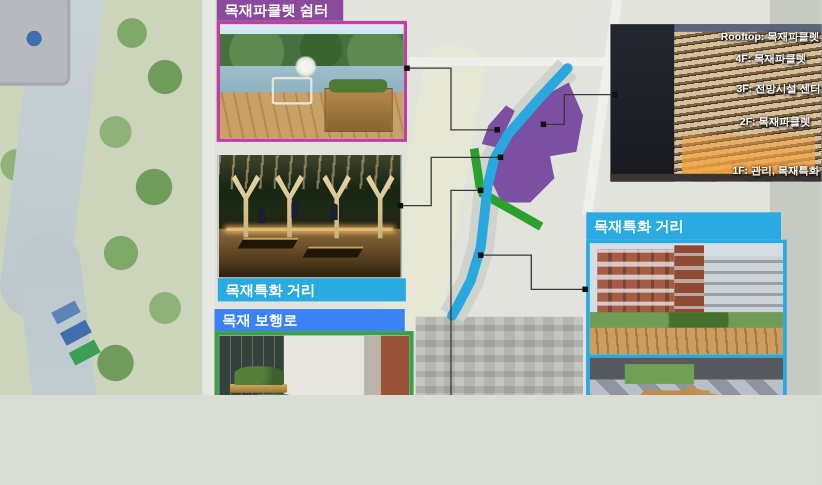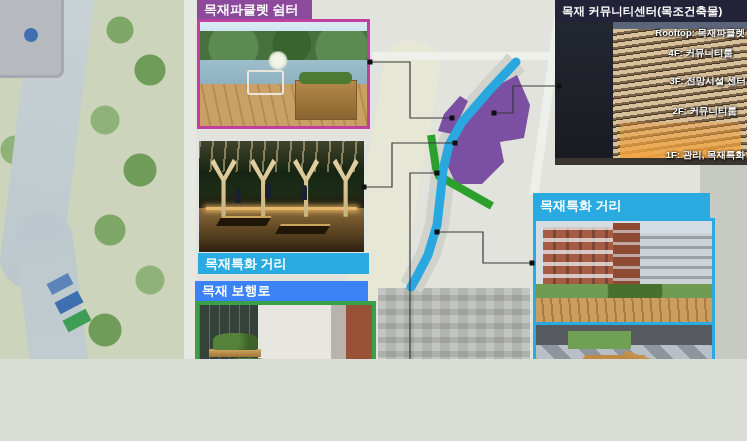--- a/index.html
+++ b/index.html
@@ -210,31 +210,30 @@
     <div class="abs p3-shelf" style="left:6%;top:34%;width:30%;height:6%;"></div>
     <div class="abs p3-green" style="left:8%;top:22%;width:26%;height:13%;"></div>
     <div class="abs p3-shelf" style="left:10%;top:52%;width:34%;height:6%;"></div>
     <div class="abs p3-green" style="left:14%;top:41%;width:28%;height:12%;"></div>
     <div class="abs p3-shelf" style="left:4%;top:72%;width:38%;height:7%;"></div>
     <div class="abs p3-green" style="left:8%;top:60%;width:30%;height:13%;"></div>
     <div class="abs p3-person light" style="left:58%;top:42%;"></div>
     <div class="abs p3-person" style="left:74%;top:44%;width:5px;height:14px;"></div>
   </div>
 
-  <div class="abs panel hlabel hdr-community">목재 커뮤니티센터(목조건축물)</div>
   <div class="abs panel photo pb">
     <div class="abs pb-sky"></div>
     <div class="abs pb-left"></div>
     <div class="abs pb-main"></div>
     <div class="abs pb-glowwin"></div>
     <div class="abs pb-street"></div>
     <div class="floor-label" style="top:5px;right:2px;">Rooftop: 목재파클렛</div>
-    <div class="floor-label" style="top:25px;right:14px;">4F: 커뮤니티룸</div>
+    <div class="floor-label" style="top:25px;right:14px;">4F: 목재파클렛</div>
     <div class="floor-label" style="top:53px;right:1px;">3F: 전망시설 센터</div>
-    <div class="floor-label" style="top:83px;right:10px;">2F: 커뮤니티룸</div>
+    <div class="floor-label" style="top:83px;right:10px;">2F: 목재파클렛</div>
     <div class="floor-label" style="top:127px;right:2px;">1F: 관리, 목재특화</div>
   </div>
 
   <div class="abs panel hlabel hdr-street-right">목재특화 거리</div>
   <div class="abs panel photo rp">
     <div class="abs photo rpA">
       <div class="abs ra-b1"></div>
       <div class="abs ra-tower"></div>
       <div class="abs ra-b2"></div>
       <div class="abs ra-green"></div>

